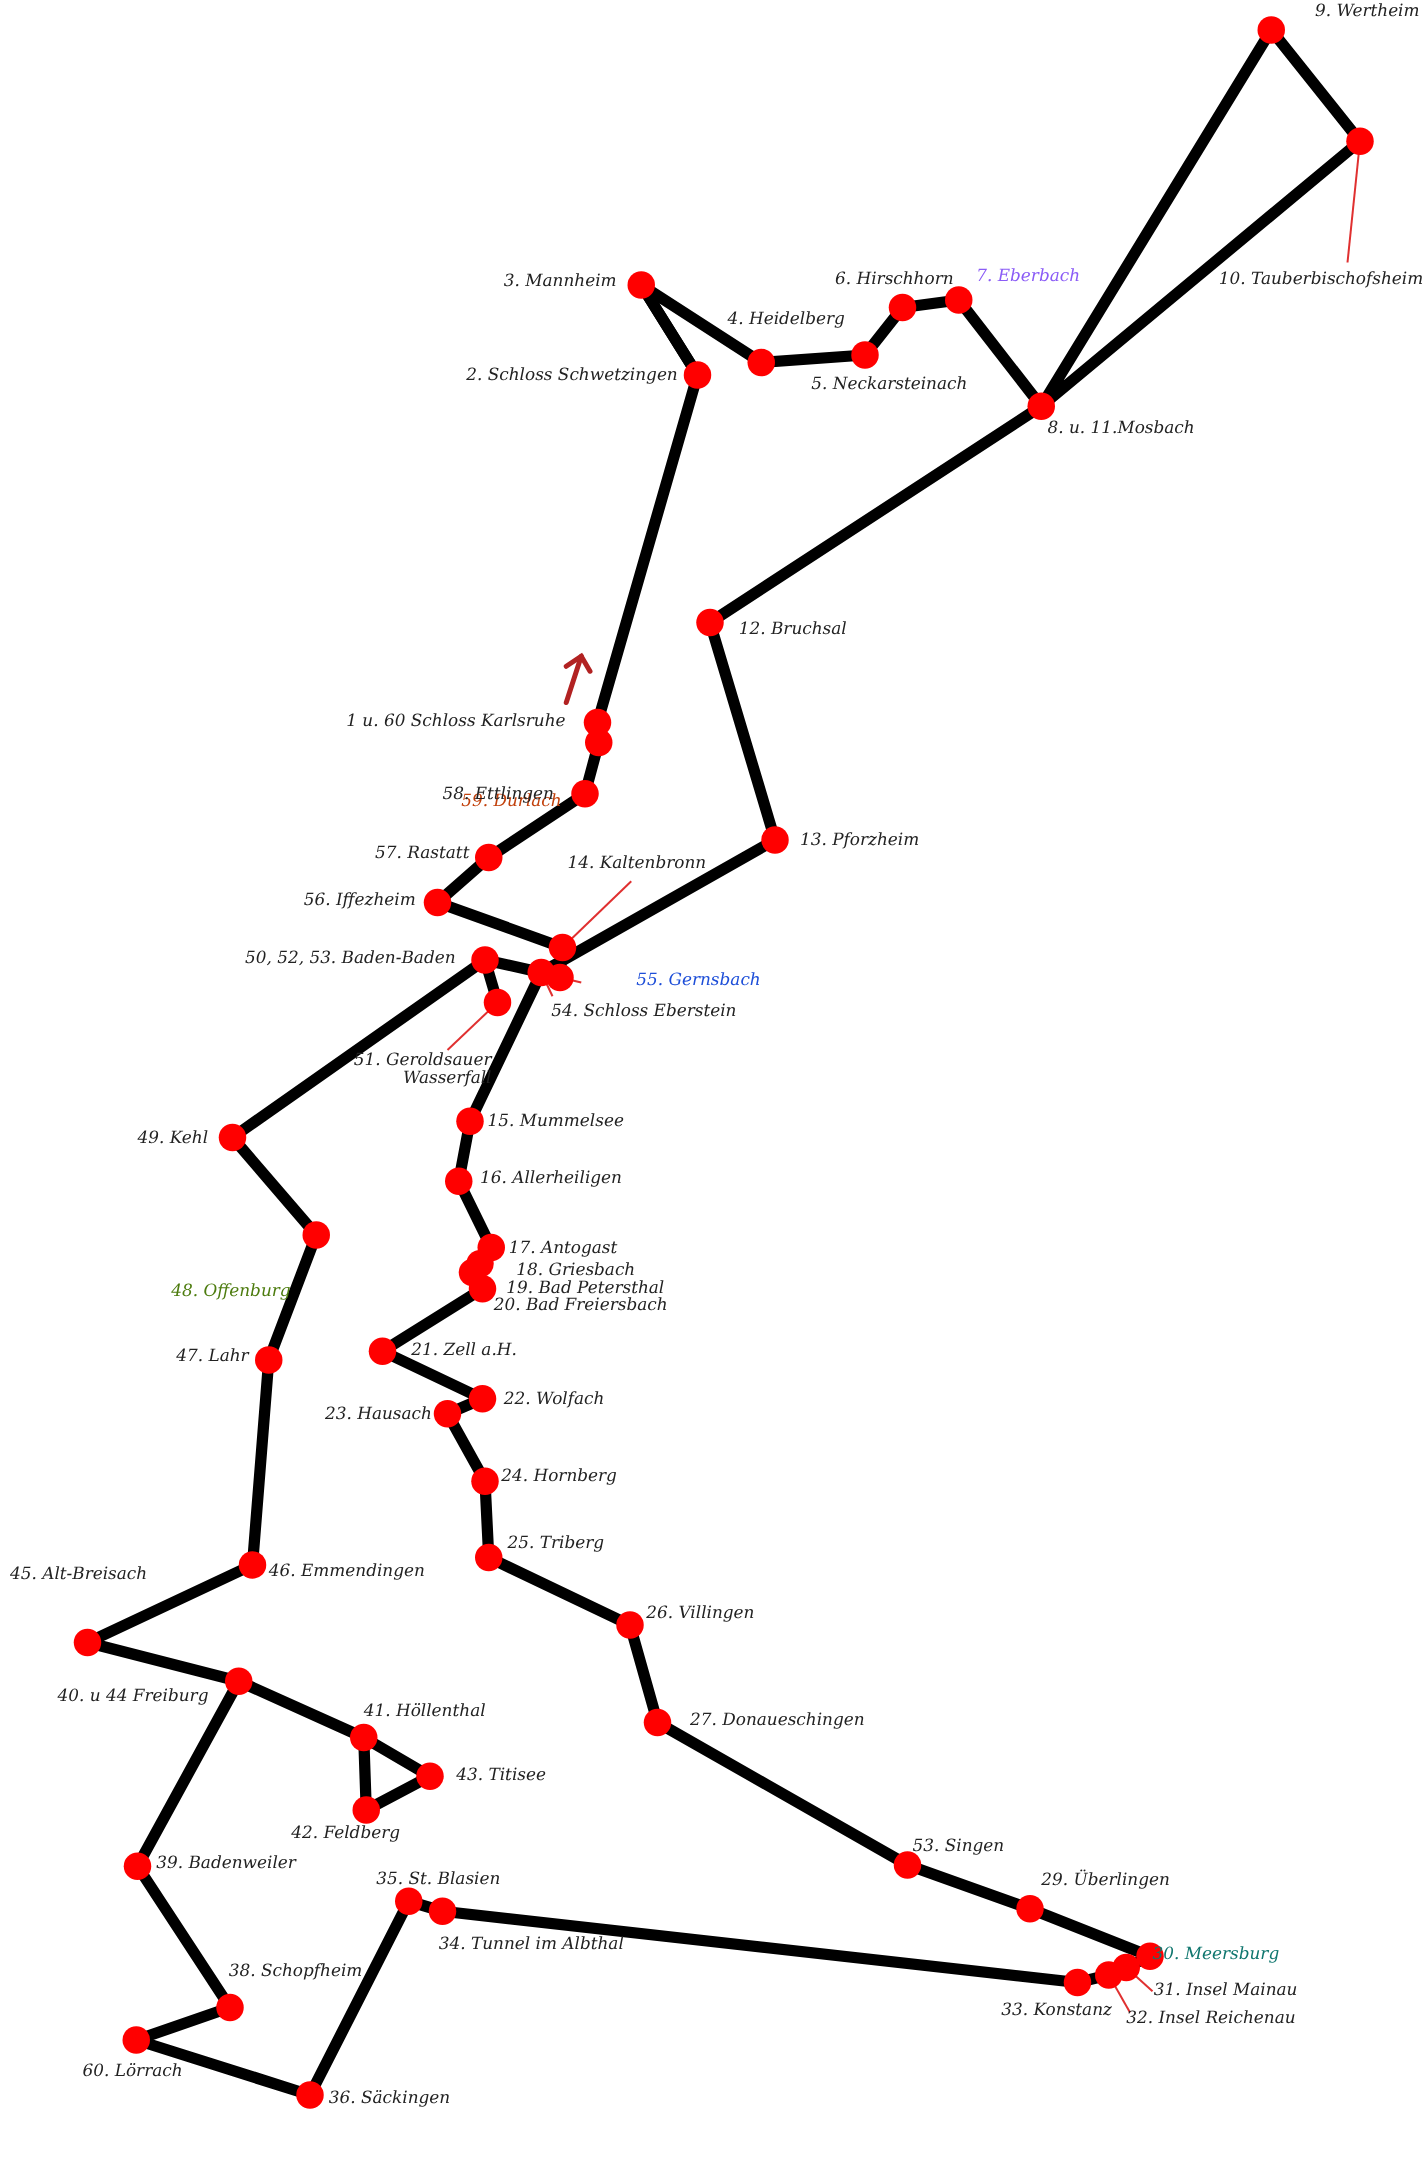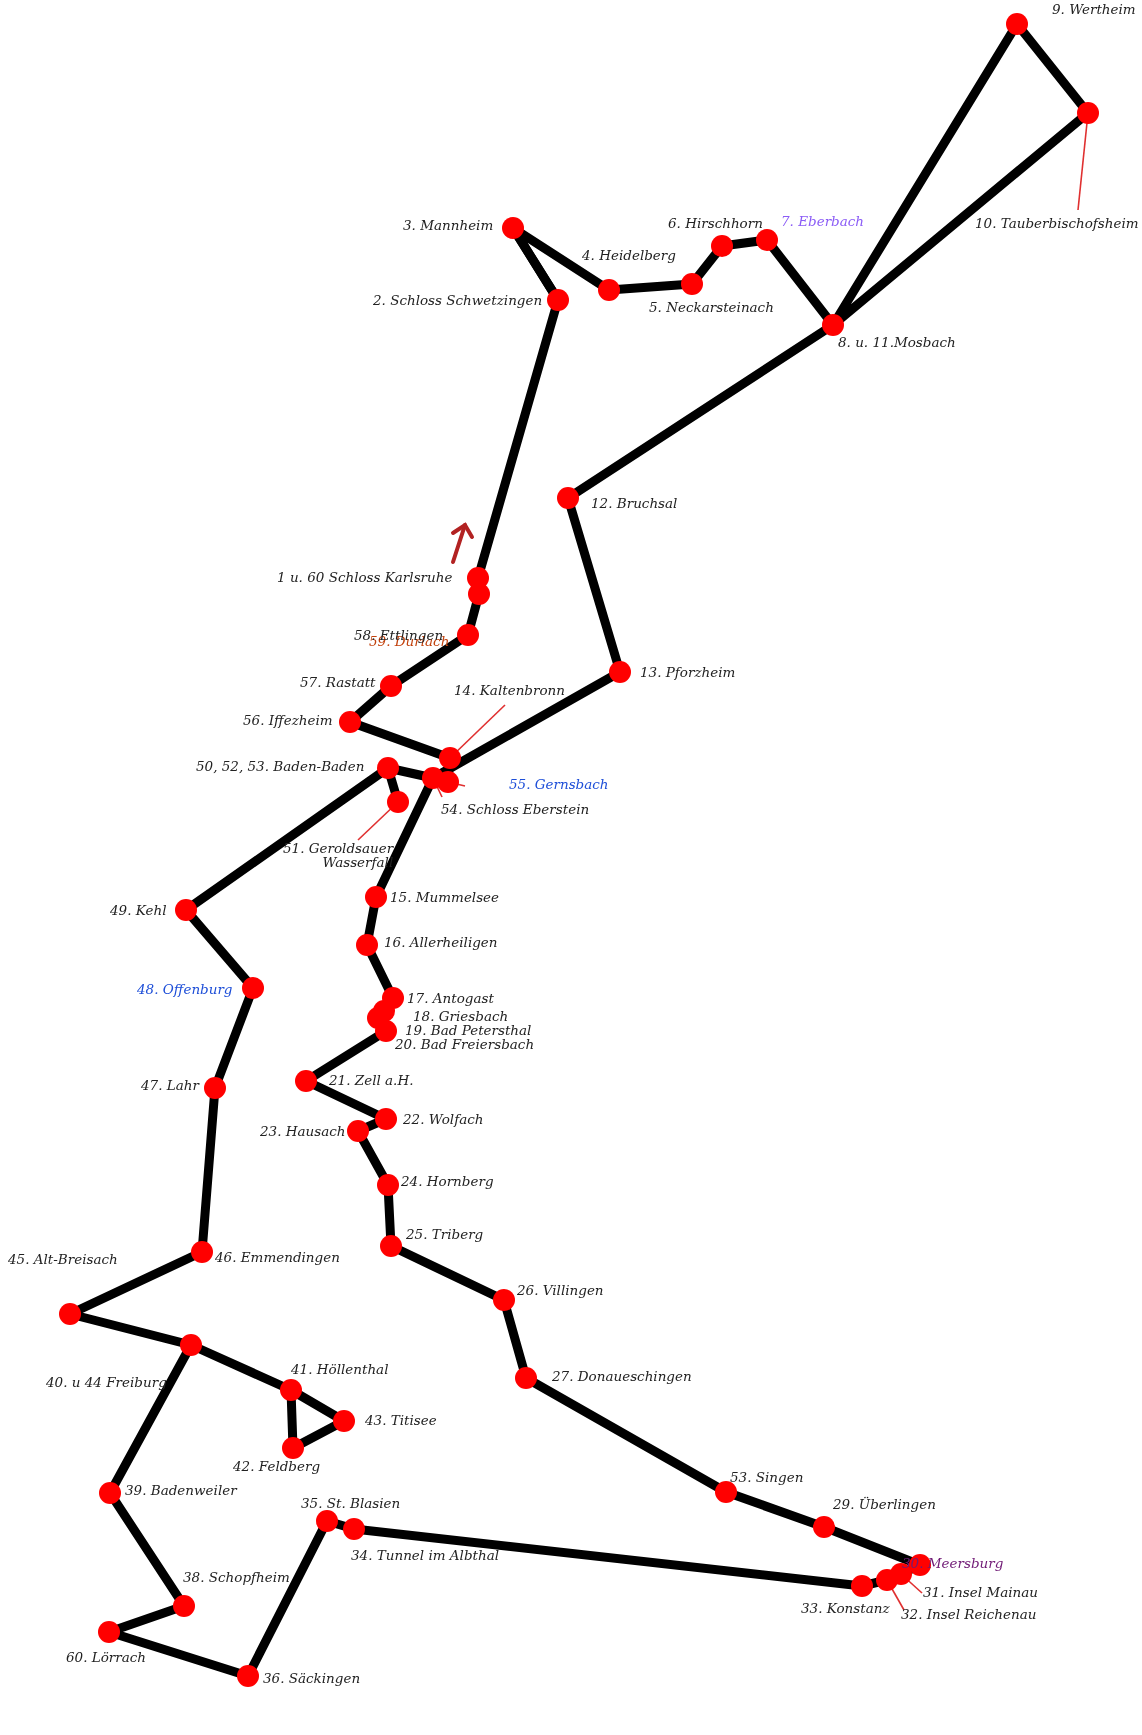--- a/index.html
+++ b/index.html
@@ -189,21 +189,21 @@
     </div>
     <div class="lbl" style="left: 552px; top: 1369px; color: rgb(34, 34, 34);">
       <div>27. Donaueschingen</div>
     </div>
     <div class="lbl" style="left: 730px; top: 1470px; color: rgb(34, 34, 34);">
       <div>53. Singen</div>
     </div>
     <div class="lbl" style="left: 833px; top: 1497px; color: rgb(34, 34, 34);">
       <div>29. Überlingen</div>
     </div>
-    <div class="lbl" style="left: 902px; top: 1556px; color: #701a75;">
+    <div class="lbl" style="left: 922px; top: 1556px; color: #0f766e;">
       <div>30. Meersburg</div>
     </div>
     <div class="lbl" style="left: 923px; top: 1585px; color: rgb(34, 34, 34);">
       <div>31. Insel Mainau</div>
     </div>
     <div class="lbl" style="left: 901px; top: 1607px; color: rgb(34, 34, 34);">
       <div>32. Insel Reichenau</div>
     </div>
     <div class="lbl" style="left: 801px; top: 1601px; color: rgb(34, 34, 34);">
       <div>33. Konstanz</div>
@@ -219,40 +219,40 @@
     </div>
     <div class="lbl" style="left: 66px; top: 1650px; color: rgb(34, 34, 34);">
       <div>60. Lörrach</div>
     </div>
     <div class="lbl" style="left: 183px; top: 1570px; color: rgb(34, 34, 34);">
       <div>38. Schopfheim</div>
     </div>
     <div class="lbl" style="left: 125px; top: 1483px; color: rgb(34, 34, 34);">
       <div>39. Badenweiler</div>
     </div>
-    <div class="lbl" style="left: 46px; top: 1350px; color: rgb(34, 34, 34); margin-top: 25px;">
+    <div class="lbl" style="left: 46px; top: 1350px; color: rgb(34, 34, 34);">
       <div>40. u 44 Freiburg</div>
     </div>
     <div class="lbl" style="left: 291px; top: 1362px; color: rgb(34, 34, 34);">
       <div>41. Höllenthal</div>
     </div>
     <div class="lbl" style="left: 233px; top: 1459px; color: rgb(34, 34, 34);">
       <div>42. Feldberg</div>
     </div>
     <div class="lbl" style="left: 365px; top: 1413px; color: rgb(34, 34, 34);">
       <div>43. Titisee</div>
     </div>
     <div class="lbl" style="left: 8px; top: 1252px; color: rgb(34, 34, 34);">
       <div>45. Alt-Breisach</div>
     </div>
     <div class="lbl" style="left: 215px; top: 1250px; color: rgb(34, 34, 34);">
       <div>46. Emmendingen</div>
     </div>
     <div class="lbl" style="left: 141px; top: 1078px; color: rgb(34, 34, 34);">
       <div>47. Lahr</div>
     </div>
-    <div class="lbl" style="left: 137px; top: 982px; color: #1d4ed8; text-align: center;">
+    <div class="lbl" style="left: 137px; top: 1026px; color: #4d7c0f; text-align: center;">
       <div>48. Offenburg</div>
     </div>
     <div class="lbl" style="left: 110px; top: 903px; color: rgb(34, 34, 34);">
       <div>49. Kehl</div>
     </div>
   </div>
 
 </body></html>

